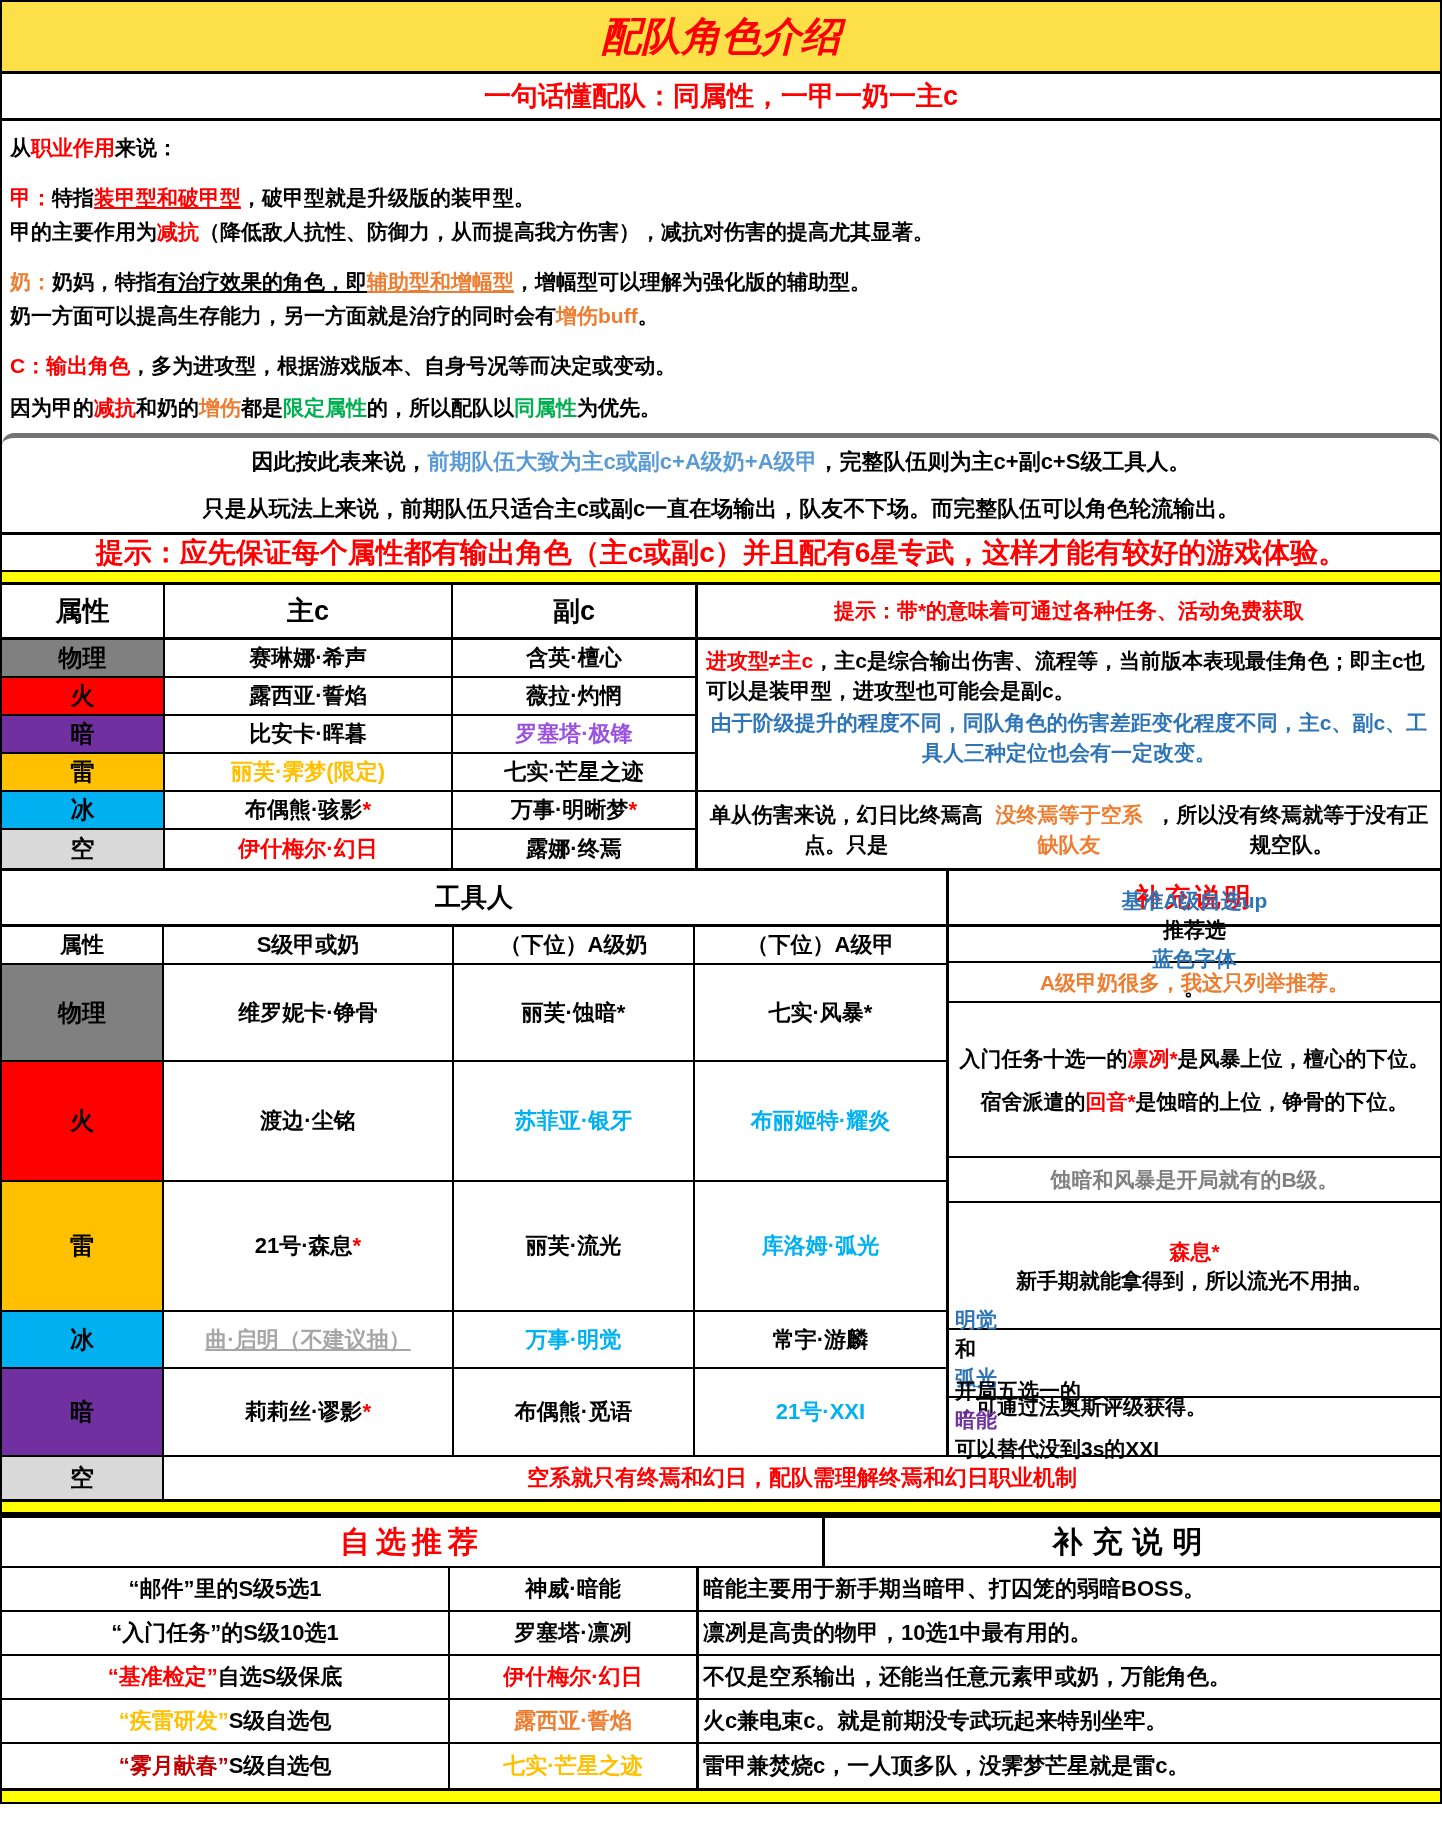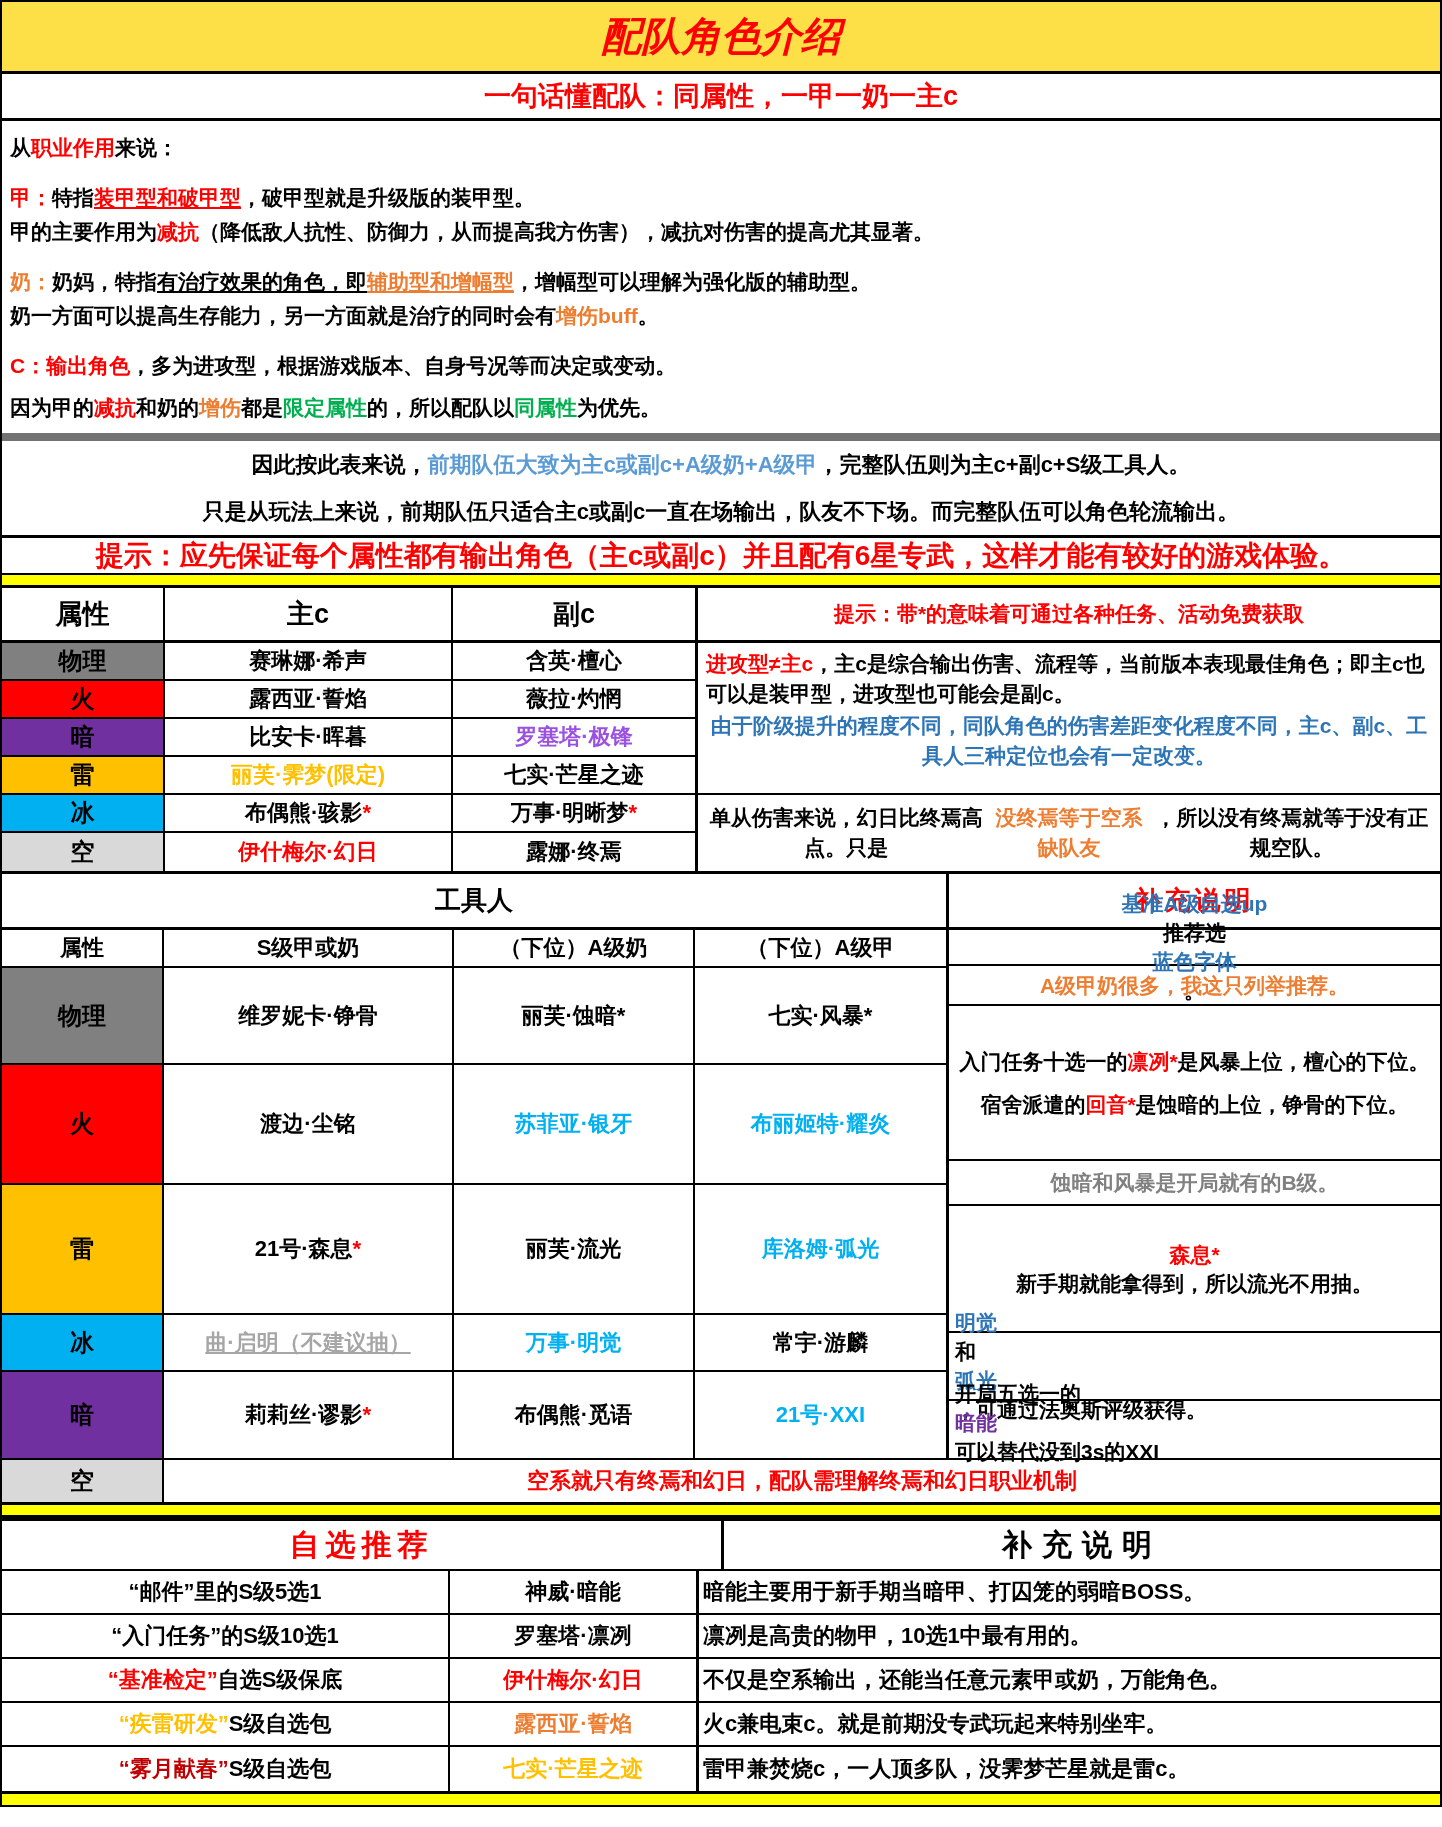--- a/index.html
+++ b/index.html
@@ -10,21 +10,21 @@
   .title-bar{height:72px;background:#fde047;display:flex;align-items:center;justify-content:center;border-bottom:3px solid #000;font-style:italic;}
   .title-bar h1{margin:0;font-size:40px;color:#FF0000;}
 
   .subtitle-row{height:47px;display:flex;align-items:center;justify-content:center;border-bottom:3px solid #000;}
   .subtitle-row div{font-size:27px;color:#FF0000;}
 
   .intro{padding:10px 8px 8px 8px;font-size:21px;line-height:34px;}
   .intro .gap{height:16px;}
   .u{text-decoration:underline;}
 
-  .summary-block{border-top:8px solid #737373;}
+  .summary-block{border-top:5px solid #737373;border-radius:12px;}
   .summary-line{height:47px;display:flex;align-items:center;justify-content:center;font-size:22px;}
 
   .tip-row{border-top:3px solid #000;height:40px;display:flex;align-items:center;justify-content:center;font-size:28px;color:#FF0000;border-bottom:2px solid #000;}
   .ybar{height:13px;background:#FFFF00;border-bottom:3px solid #000;}
   .ybar2{height:16px;background:#FFFF00;border-top:3px solid #000;border-bottom:3px solid #000;}
   .ybar3{height:14px;background:#FFFF00;border-top:3px solid #000;}
 
   
   .t1{display:flex;}
   .t1-left{width:696px;display:flex;flex-direction:column;border-right:3px solid #000;}
@@ -65,21 +65,21 @@
   .n-c{height:45px;text-align:center;color:#808080;}
   .n-d{height:155px;text-align:center;} .n-d .sub-p{margin-top:14px;}
   .n-e{height:127px;text-align:center;} .n-f{height:68px;text-align:left;} .n-g{height:43px;text-align:left;}
   .t2-void{display:flex;height:44px;border-top:2px solid #000;}
   .t2-void .t2c0{border-right:2px solid #000;}
   .t2-void .span-cell{flex:1;display:flex;align-items:center;justify-content:center;font-size:22px;}
 
   
   .bt{border-top:3px solid #000;}
   .bt-titles{display:flex;height:50px;border-bottom:2px solid #000;}
-  .bt-title-left{width:722px;border-right:3px solid #000;display:flex;align-items:center;justify-content:center;font-size:30px;color:#FF0000;font-family:"Liberation Serif","DejaVu Serif",serif;letter-spacing:6px;}
+  .bt-title-left{width:823px;border-right:3px solid #000;display:flex;align-items:center;justify-content:center;font-size:30px;color:#FF0000;font-family:"Liberation Serif","DejaVu Serif",serif;letter-spacing:6px;}
   .bt-title-right{flex:1;display:flex;align-items:center;justify-content:center;font-size:30px;font-family:"Liberation Serif","DejaVu Serif",serif;letter-spacing:10px;}
   .bt-row{display:flex;height:44px;border-bottom:2px solid #000;}
   .bt-row:last-child{border-bottom:none;}
   .bt-src{width:448px;border-right:2px solid #000;display:flex;align-items:center;justify-content:center;font-size:22px;}
   .bt-char{width:249px;border-right:3px solid #000;display:flex;align-items:center;justify-content:center;font-size:22px;}
   .bt-note{flex:1;display:flex;align-items:center;padding:0 4px;font-size:22px;}
 </style>
 </head>
 <body>
 

